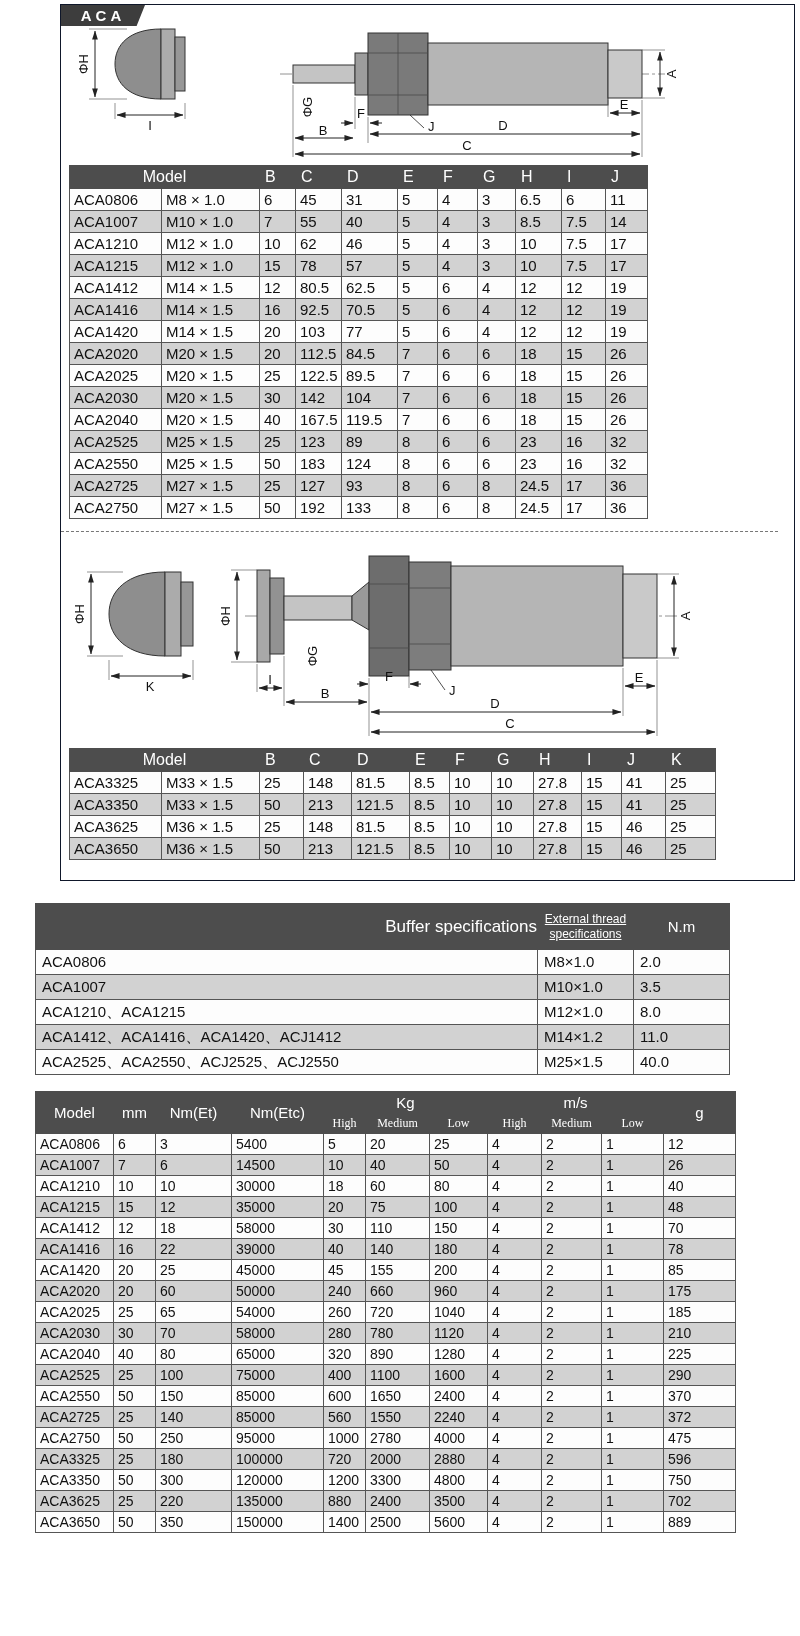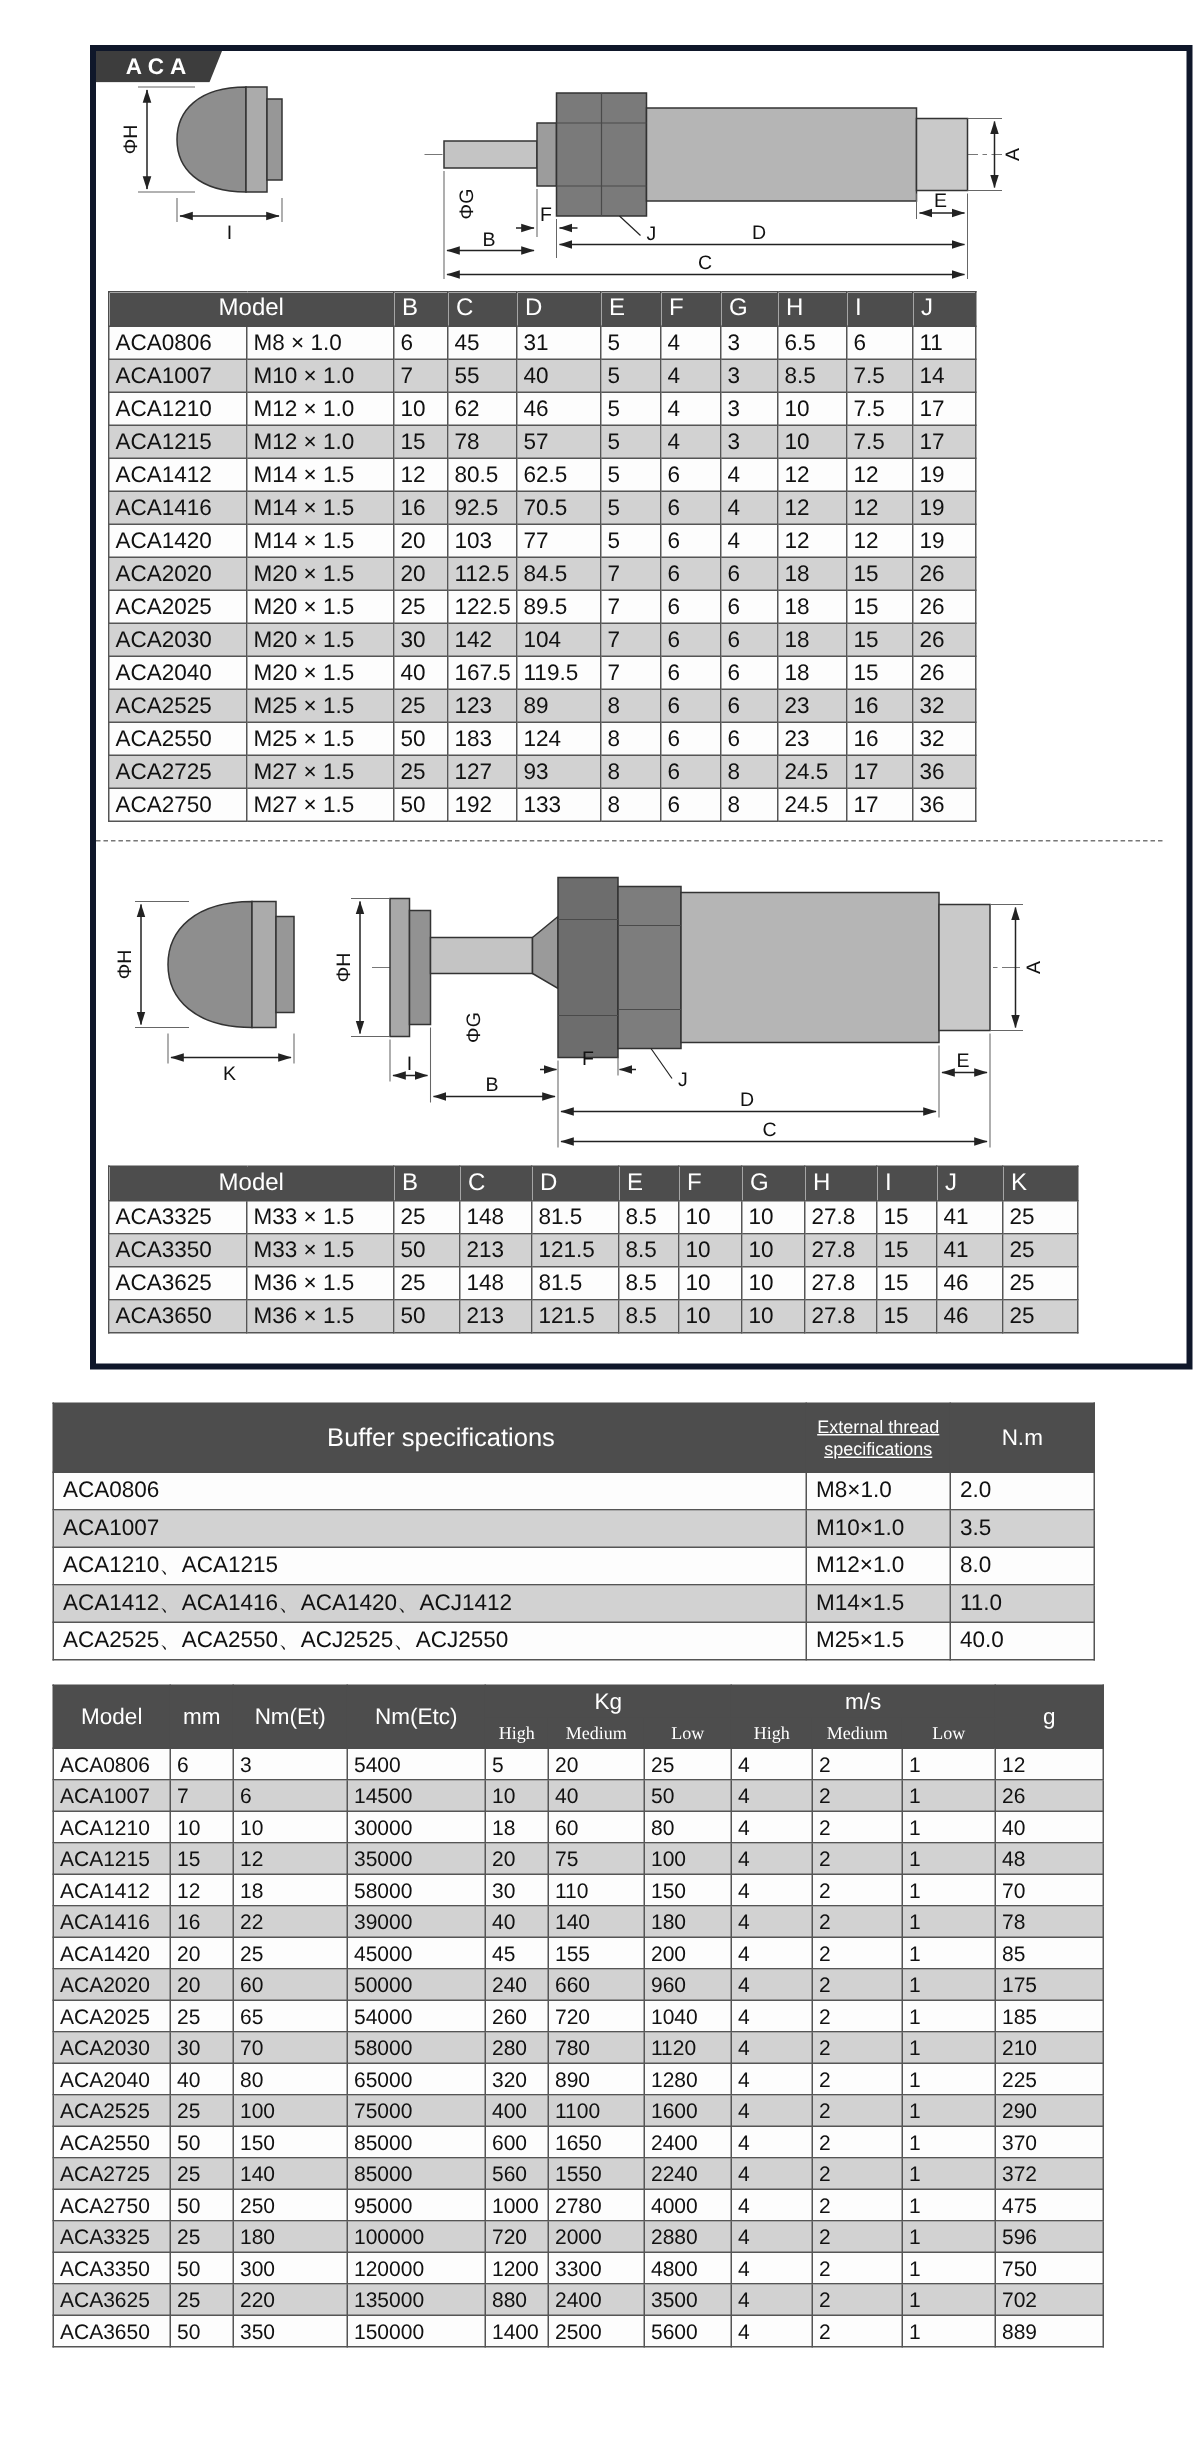--- a/index.html
+++ b/index.html
@@ -5,22 +5,22 @@
   * { box-sizing: border-box; margin: 0; padding: 0; }
   html, body { background: #ffffff; }
   body {
     width: 800px; height: 1636px; position: relative;
     font-family: "Liberation Sans", sans-serif; color: #111;
     overflow: hidden;
   }
   
   .frame {
     position: relative;
-    margin: 30px 5px 0 60px;
-    border: 4px solid #0f172a;
+    margin: 4px 5px 0 60px;
+    border: 1px solid #0f172a;
     padding: 2px 16px 8px 0;
   }
   .aca-tab {
     position: absolute; top: 0; left: 0;
     width: 84px; height: 21px;
     background: #3d3d3d; color: #fff;
     font-size: 15px; font-weight: bold; letter-spacing: 4px;
     text-align: center; line-height: 21px;
     clip-path: polygon(0 0, 100% 0, 90% 100%, 0 100%);
   }
@@ -39,21 +39,21 @@
   .dim-table th.letter { text-align: left; padding-left: 5px; }
   .dim-table td { border: 1px solid #555; padding: 0 4px; height: 21px; line-height: 21px; }
   .dim-table tbody tr:nth-child(odd) td { background: #fdfdfd; }
   .dim-table tbody tr:nth-child(even) td { background: #d2d2d2; }
 
   .torque-table { margin: 22px 0 0 35px; width: 694px; font-size: 15px; }
   .torque-table th {
     background: #4d4d4d; color: #fff; font-weight: normal;
     border: 1px solid #4d4d4d; height: 46px; vertical-align: middle;
   }
-  .torque-table th.tt-title { text-align: center; padding-left: 15px; font-size: 17px; }
+  .torque-table th.tt-title { text-align: right; padding-left: 15px; font-size: 17px; }
   .torque-table th.tt-thread { font-size: 12px; line-height: 1.2; padding: 2px; white-space: normal; text-decoration: underline; }
   .torque-table th.tt-unit { font-size: 15px; }
   .torque-table td { border: 1px solid #555; padding: 0 6px; height: 24px; line-height: 24px; }
   .torque-table tbody tr:nth-child(odd) td { background: #fdfdfd; }
   .torque-table tbody tr:nth-child(even) td { background: #d2d2d2; }
 
   .spec-table { margin: 16px 0 0 35px; width: 700px; font-size: 14px; }
   .spec-table th {
     background: #4d4d4d; color: #fff; font-weight: normal;
     border: 1px solid #4d4d4d; font-size: 15px; height: 22px;
@@ -573,21 +573,21 @@
           <td>M10×1.0</td>
           <td>3.5</td>
         </tr>
         <tr>
           <td>ACA1210、ACA1215</td>
           <td>M12×1.0</td>
           <td>8.0</td>
         </tr>
         <tr>
           <td>ACA1412、ACA1416、ACA1420、ACJ1412</td>
-          <td>M14×1.5</td>
+          <td>M14×1.2</td>
           <td>11.0</td>
         </tr>
         <tr>
           <td>ACA2525、ACA2550、ACJ2525、ACJ2550</td>
           <td>M25×1.5</td>
           <td>40.0</td>
         </tr>
       </tbody>
   </table>
 

